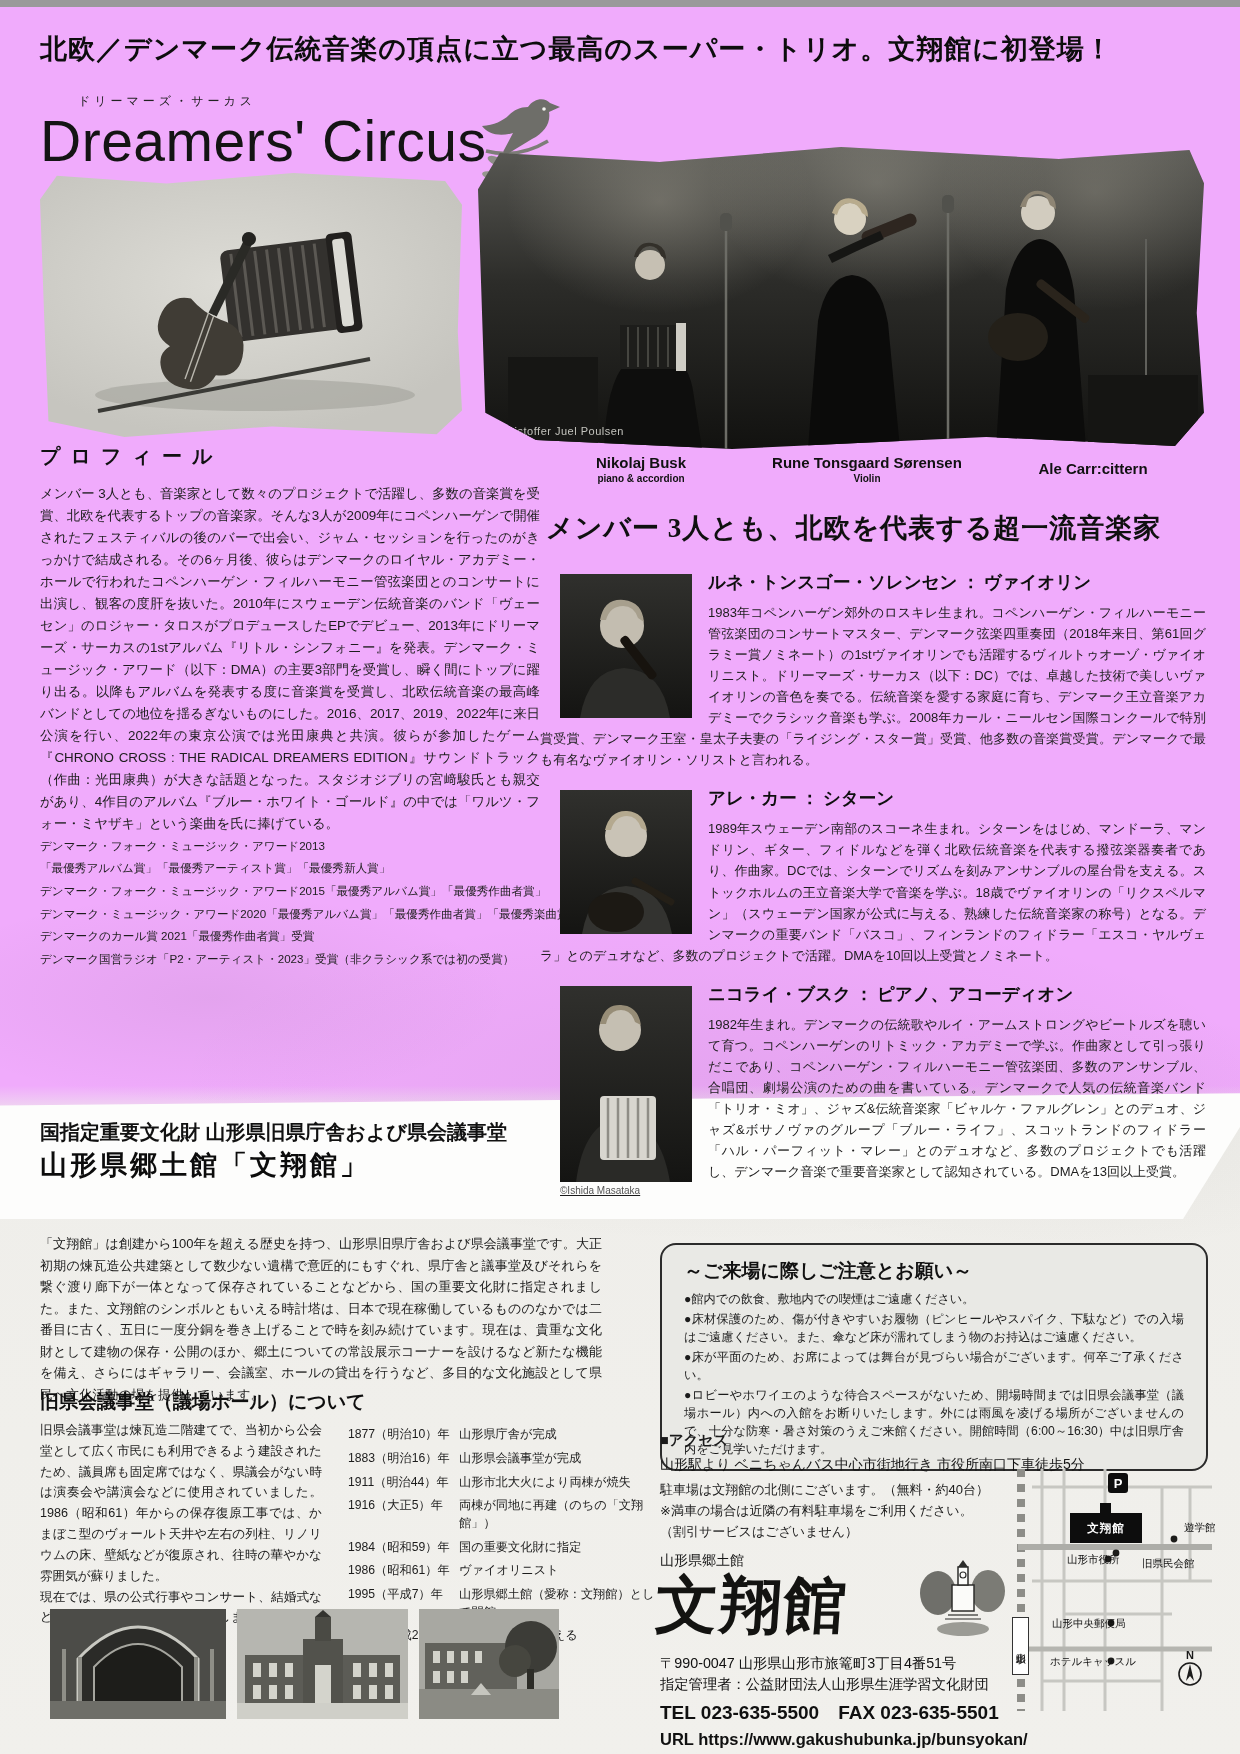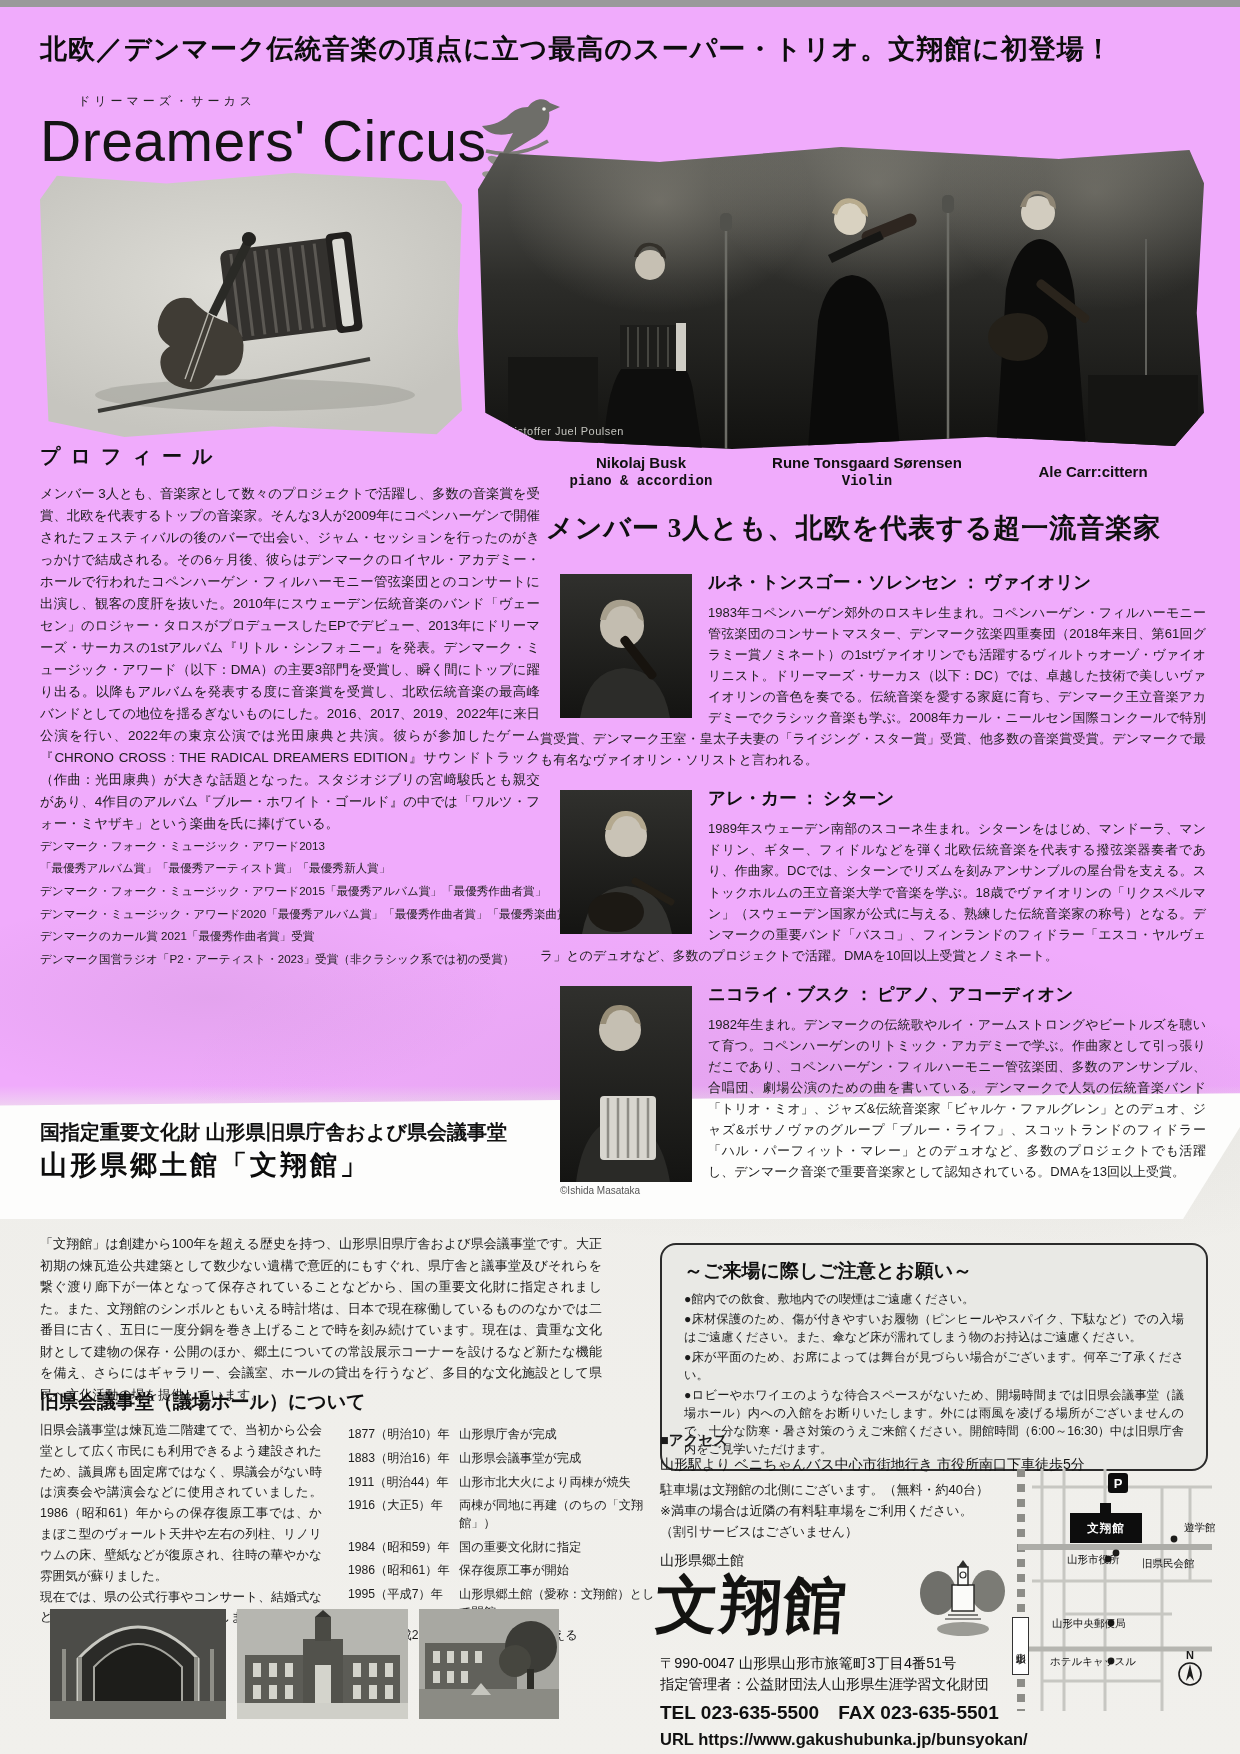--- a/index.html
+++ b/index.html
@@ -32,36 +32,36 @@
       radial-gradient(220px 160px at 25% 18%, rgba(190,185,170,0.35), transparent 70%),
       radial-gradient(240px 170px at 55% 12%, rgba(200,195,180,0.30), transparent 70%),
       radial-gradient(220px 170px at 85% 15%, rgba(185,180,165,0.30), transparent 70%),
       linear-gradient(180deg,#585853 0%,#2c2c29 45%,#121210 100%);
     clip-path:polygon(0 14%,3% 2%,25% 5%,50% 0,80% 4%,98% 1%,100% 12%,99% 55%,100% 88%,96% 99%,70% 96%,35% 100%,8% 97%,1% 88%);}
   .photo-credit{position:absolute;left:16px;bottom:12px;font-size:11px;color:#c3c3bd;letter-spacing:0.5px;}
 
   
   .captions{left:528px;top:447px;width:678px;display:flex;}
   .cap{flex:1;text-align:center;font-weight:700;font-size:15px;line-height:1.25;color:#111;}
-  .cap .l2{font-size:14px;font-family:Liberation Mono, monospace;}
+  .cap .l2{font-size:10px;}
   .cap.single{display:flex;align-items:center;justify-content:center;}
 
   
   .left-col{left:40px;top:436px;width:500px;}
   .left-col h2{font-weight:600;font-size:20px;letter-spacing:10px;margin:0 0 13px 0;color:#111;}
   .profile-body{margin:0;font-size:13.4px;line-height:1.64;text-align:justify;color:#1d1d1d;}
   .awards-h{margin-top:26px !important;}
   .award-line{font-size:11.6px;line-height:1.95;white-space:nowrap;color:#1d1d1d;}
 
   
   .right-col{left:540px;top:503px;width:666px;}
   .members-h{font-weight:600;font-size:27px;letter-spacing:1px;margin:0 0 24px 6px;color:#101010;}
   .member{clear:both;overflow:visible;margin-bottom:16px;}
   .member::after{content:"";display:block;clear:both;}
-  .mphoto-wrap{float:left;width:132px;margin:4px 16px 4px 20px;}
+  .mphoto-wrap{float:left;width:132px;margin:4px 16px 4px 20px;text-decoration:underline;}
   .mphoto{width:132px;height:144px;background:linear-gradient(180deg,#30302d,#141412);}
   .mphoto.tall{height:196px;}
   .mcredit{font-size:10px;color:#555;margin-top:3px;}
   .mname{font-family:"Liberation Serif","DejaVu Serif",serif;font-weight:700;font-size:17.5px;margin:2px 0 8px 0;color:#0f0f0f;}
   .mbio{margin:0;font-size:13px;line-height:1.62;text-align:justify;color:#1d1d1d;}
 
   
   .venue-subtitle{left:40px;top:1112px;font-weight:700;font-size:20px;color:#111;}
   .venue-title{left:40px;top:1140px;font-weight:700;font-size:27px;letter-spacing:3px;color:#0c0c0c;}
   .venue-desc{left:40px;top:1226px;width:562px;font-size:13px;line-height:1.66;text-align:justify;margin:0;}
@@ -300,21 +300,21 @@
     <div class="t-row">
         <div class="t-year">1916（大正5）年</div>
         <div class="t-event">両棟が同地に再建（のちの「文翔館」）</div>
       </div>
     <div class="t-row">
         <div class="t-year">1984（昭和59）年</div>
         <div class="t-event">国の重要文化財に指定</div>
       </div>
     <div class="t-row">
         <div class="t-year">1986（昭和61）年</div>
-        <div class="t-event">保存復原工事が開始</div>
+        <div class="t-event">ヴァイオリニスト</div>
       </div>
     <div class="t-row">
         <div class="t-year">1995（平成7）年</div>
         <div class="t-event">山形県郷土館（愛称：文翔館）として開館</div>
       </div>
     <div class="t-row">
         <div class="t-year">2016（平成28）年</div>
         <div class="t-event">創建100周年を迎える</div>
       </div>
   </div>

